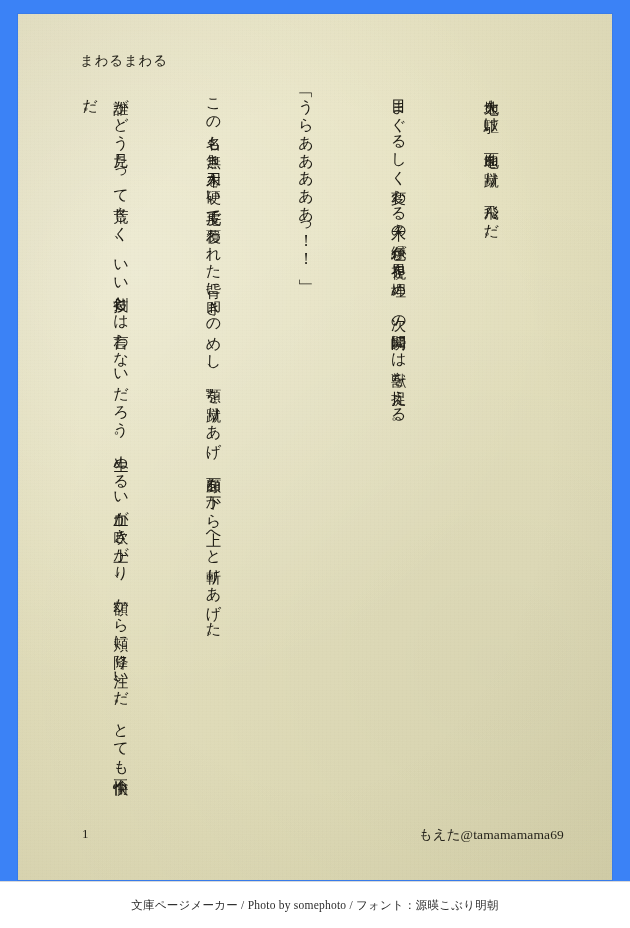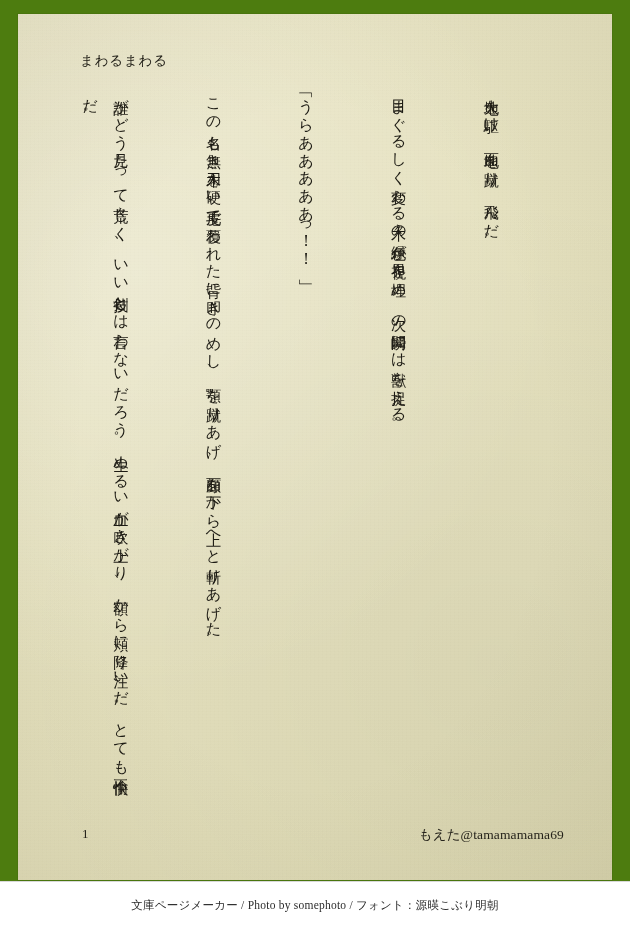--- a/index.html
+++ b/index.html
@@ -11,21 +11,21 @@
     width: 630px;
     height: 928px;
     font-family: "Liberation Serif", "DejaVu Serif", serif;
     overflow: hidden;
   }
 
   #page {
     position: relative;
     width: 630px;
     height: 928px;
-    background: #4d7c0f;
+    background: #3b82f6;
     box-sizing: border-box;
   }
 
   
   #sheet {
     position: absolute;
     left: 18px;
     top: 14px;
     width: 594px;
     height: 866px;

